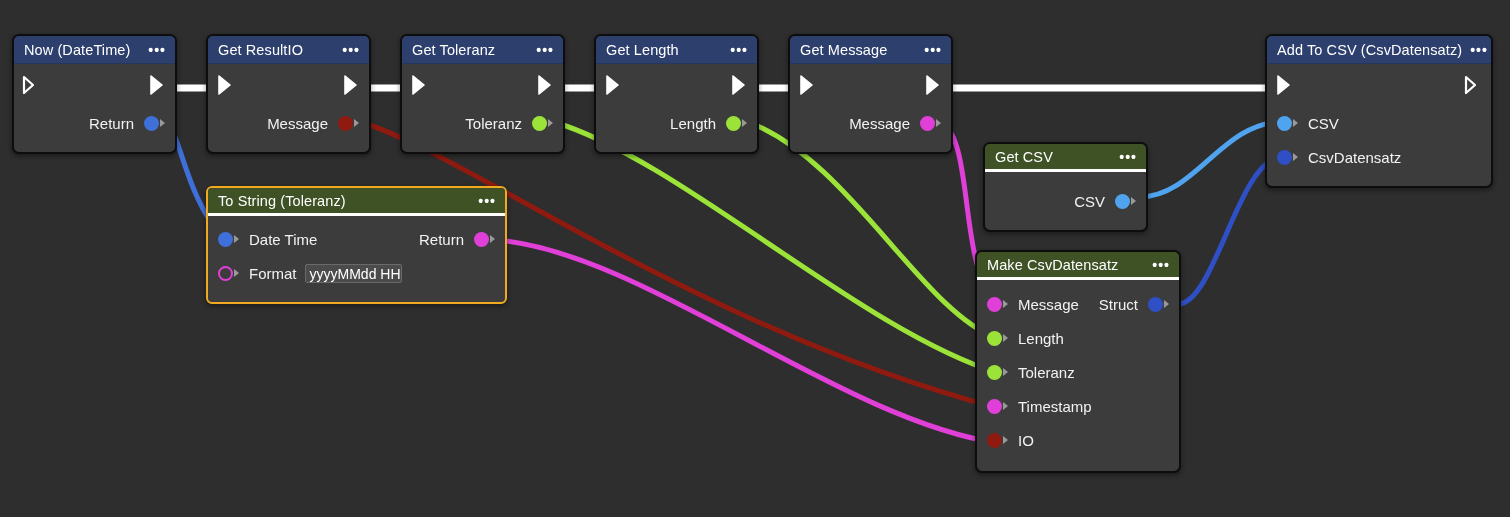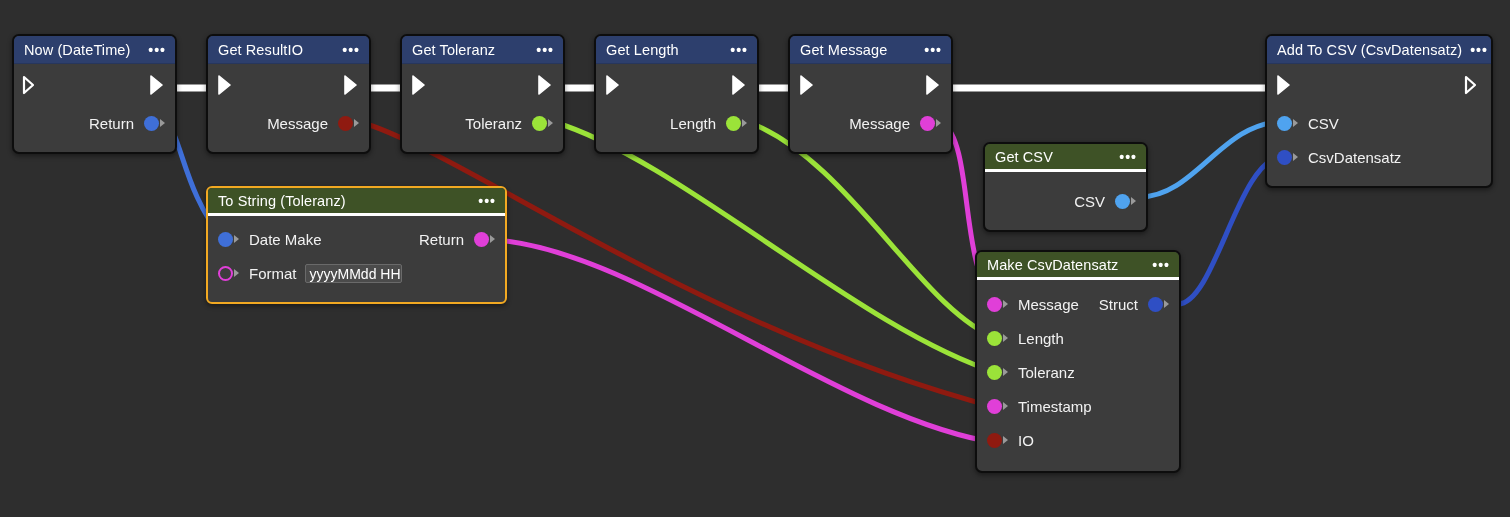--- a/index.html
+++ b/index.html
@@ -315,21 +315,21 @@
       <span class="dots">•••</span>
     </div>
     <div class="nbody">
       <div style="height:6px"></div>
       <div class="prow both">
         <span class="left-side">
           <span class="pin">
             <span class="pdot" style="background:#3f6fd8;"></span>
             <span class="ptri"></span>
           </span>
-          <span class="plabel">Date Make</span>
+          <span class="plabel">Date Time</span>
         </span>
         <span class="right-side">
           <span class="plabel">Return</span>
           <span class="pin">
             <span class="pdot" style="background:#e03fd8;"></span>
             <span class="ptri"></span>
           </span>
         </span>
       </div>
       <div class="prow in">

